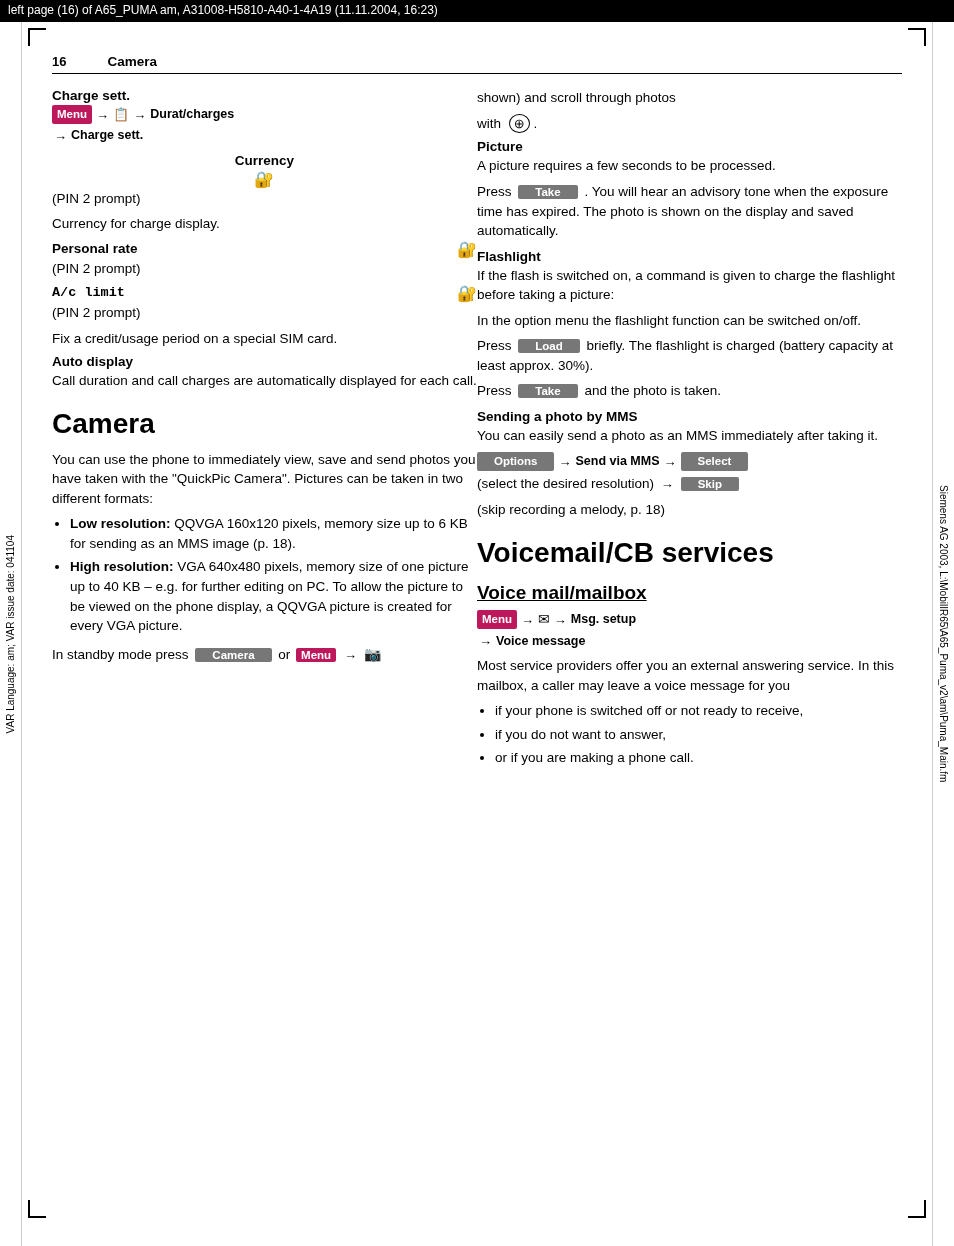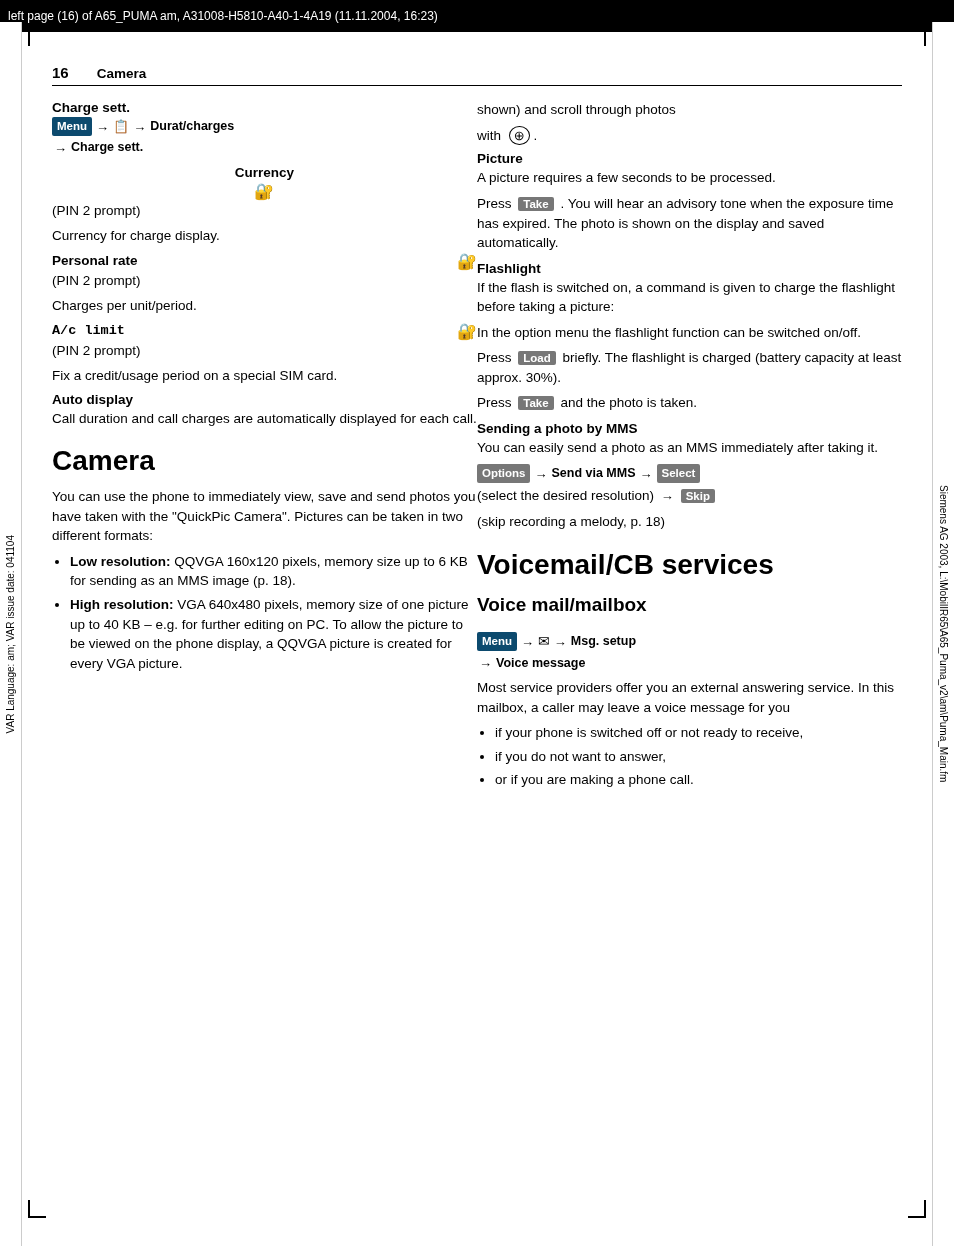--- a/index.html
+++ b/index.html
@@ -13,22 +13,22 @@
       position: relative;
     }
 
     
     .top-bar {
       background: #000;
       color: #fff;
       font-size: 12px;
       padding: 3px 8px;
       display: flex;
-      align-items: center;
-      height: 32px;
+      align-items: flex-start;
+      height: 22px;
     }
 
     
     .left-sidebar {
       position: absolute;
       left: 0;
       top: 22px;
       bottom: 0;
       width: 22px;
       background: #fff;
@@ -78,22 +78,22 @@
     
     .page-header {
       display: flex;
       align-items: baseline;
       border-bottom: 1.5px solid #000;
       padding-bottom: 4px;
       margin-bottom: 14px;
     }
     .page-number {
       font-weight: bold;
-      font-size: 15px;
-      margin-right: 28px;
+      font-size: 13px;
+      margin-right: 41px;
     }
     .section-title-header {
       font-weight: bold;
       font-size: 13.5px;
     }
 
     
     .two-col {
       display: flex;
     }
@@ -126,21 +126,21 @@
     .nav-path {
       display: flex;
       align-items: center;
       flex-wrap: wrap;
       gap: 2px;
       margin-bottom: 3px;
       font-size: 12.5px;
       line-height: 1.5;
     }
     .nav-btn {
-      background: #0c4a6e;
+      background: #be185d;
       color: #fff;
       padding: 1px 5px;
       font-size: 11.5px;
       border-radius: 2px;
       font-weight: bold;
       white-space: nowrap;
     }
     .nav-arrow {
       font-size: 13px;
       font-weight: bold;
@@ -174,29 +174,30 @@
       font-weight: bold;
       margin-top: 18px;
       margin-bottom: 10px;
       line-height: 1.1;
     }
 
     .minor-heading {
       font-size: 19px;
       font-weight: bold;
       margin-top: 14px;
-      margin-bottom: 14px;
+      margin-bottom: 4px;
       line-height: 1.2;
+      text-decoration: underline;
     }
 
     
     .key-btn {
       background: #777;
       color: #fff;
-      padding: 1px 5px;
+      padding: 1px 17px;
       font-size: 11.5px;
       border-radius: 2px;
       font-weight: bold;
     }
 
     
     .corner-tl {
       position: absolute;
       top: 28px;
       left: 28px;
@@ -287,21 +288,20 @@
         <p>(PIN 2 prompt)</p>
         <p>Currency for charge display.</p>
       </div>
 
       <div style="margin-top:6px;">
         <div style="display:flex; align-items:center; justify-content:space-between;">
           <span class="section-heading" style="margin-top:0;">Personal rate</span>
           <span style="font-size:16px;">🔐</span>
         </div>
         <p>(PIN 2 prompt)</p>
-        <p>Charges per unit/period.</p>
       </div>
 
       <div style="margin-top:6px;">
         <div style="display:flex; align-items:center; justify-content:space-between;">
           <span class="section-heading" style="margin-top:0;font-family:Liberation Mono, monospace;">A/c limit</span>
           <span style="font-size:16px;">🔐</span>
         </div>
         <p>(PIN 2 prompt)</p>
         <p>Fix a credit/usage period on a special SIM card.</p>
       </div>
@@ -319,20 +319,28 @@
         <li>
           <strong>Low resolution:</strong>
           <span> QQVGA 160x120 pixels, memory size up to 6 KB for sending as an MMS image (p. 18).</span>
         </li>
         <li>
           <strong>High resolution:</strong>
           <span> VGA 640x480 pixels, memory size of one picture up to 40 KB – e.g. for further editing on PC. To allow the picture to be viewed on the phone display, a QQVGA picture is created for every VGA picture.</span>
         </li>
       </ul>
 
+      <p>
+        <span>In standby mode press</span>
+        <span class="key-btn" style="margin: 0 3px;">Camera</span>
+        <span>or</span>
+        <span class="nav-btn" style="margin: 0 2px;">Menu</span>
+        <span class="nav-arrow">→</span>
+        <span style="font-size:14px; margin-left:2px;">📷</span>
+      </p>
 
 
     </div>
 
     <div class="col-right">
 
       <p>
         <span>shown) and scroll through photos</span>
       </p>
       <p>

